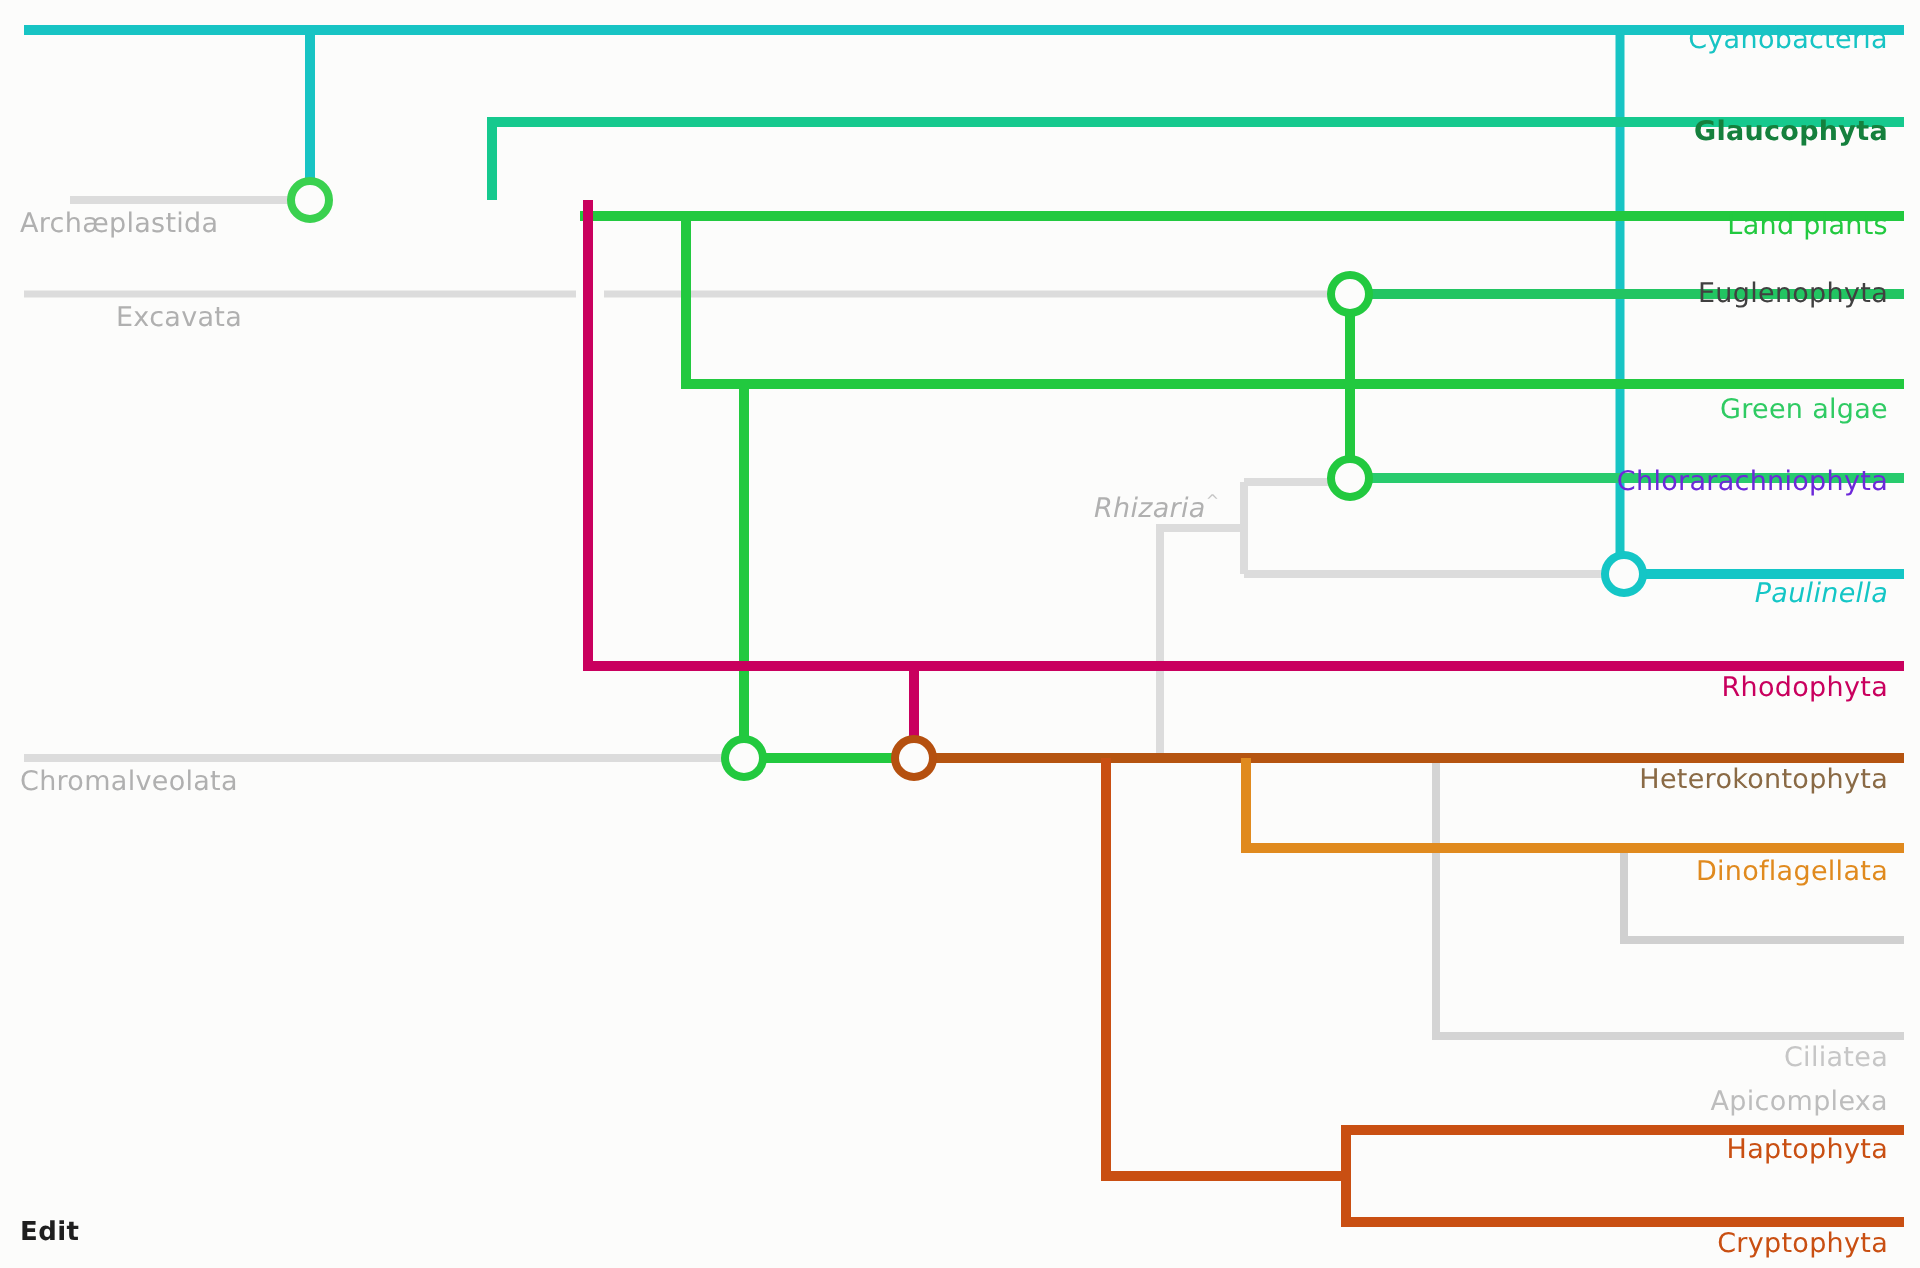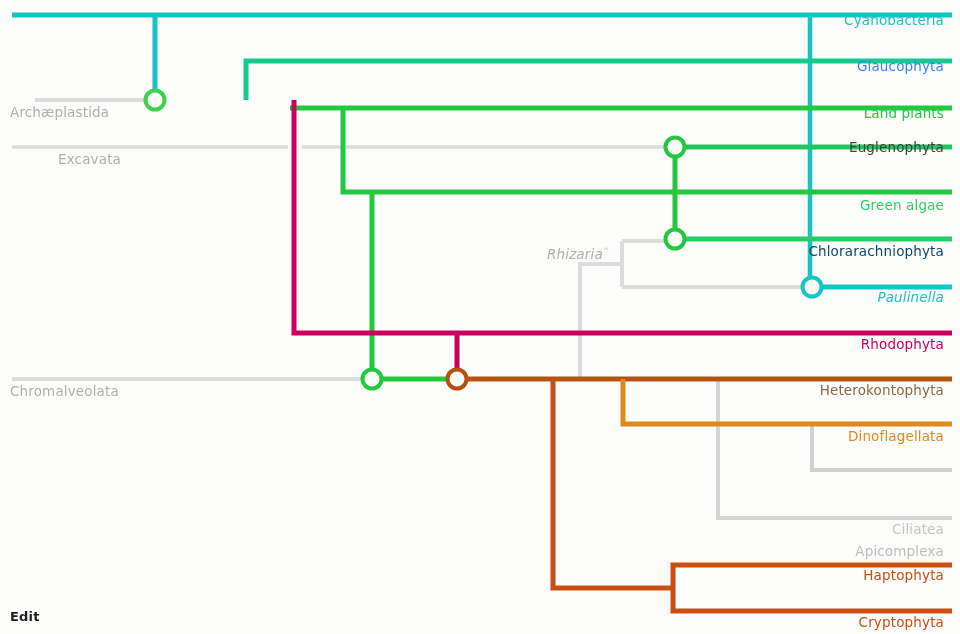--- a/index.html
+++ b/index.html
@@ -134,25 +134,25 @@
       <circle cx="155" cy="100" r="9.5" stroke="#3ad14f" stroke-width="4"></circle>
       <circle cx="675" cy="147" r="9.5" stroke="#22c93f" stroke-width="4"></circle>
       <circle cx="675" cy="239" r="9.5" stroke="#22c93f" stroke-width="4"></circle>
       <circle cx="812" cy="287" r="9.5" stroke="#14c6c6" stroke-width="4"></circle>
       <circle cx="372" cy="379" r="9.5" stroke="#22c93f" stroke-width="4"></circle>
       <circle cx="457" cy="379" r="9.5" stroke="#b5500f" stroke-width="4"></circle>
     </g>
   </svg>
 
   <div class="tip-label" style="right:8px; top:20px; color:#17c4c4;">Cyanobacteria</div>
-  <div class="tip-label" style="right:8px; top:66px; color:#3b82f6;">Glaucophyta</div>
+  <div class="tip-label" style="right:8px; top:66px; color:#15803d;font-weight:bold;">Glaucophyta</div>
   <div class="tip-label" style="right:8px; top:113px; color:#22c93f;">Land plants</div>
   <div class="tip-label" style="right:8px; top:147px; color:#404040;">Euglenophyta</div>
   <div class="tip-label" style="right:8px; top:205px; color:#2fcb63;">Green algae</div>
-  <div class="tip-label" style="right:8px; top:251px; color:#0c4a6e;">Chlorarachniophyta</div>
+  <div class="tip-label" style="right:8px; top:241px; color:#6d28d9;">Chlorarachniophyta</div>
   <div class="tip-label italic" style="right:8px; top:297px; color:#14c6c6;">Paulinella</div>
   <div class="tip-label" style="right:8px; top:344px; color:#c9005e;">Rhodophyta</div>
   <div class="tip-label" style="right:8px; top:390px; color:#8a6a45;">Heterokontophyta</div>
   <div class="tip-label" style="right:8px; top:436px; color:#e08a1e;">Dinoflagellata</div>
   <div class="tip-label" style="right:8px; top:507px; color:#bdbdbd;margin-top:44px;">Apicomplexa</div>
   <div class="tip-label" style="right:8px; top:529px; color:#c6c6c6;">Ciliatea</div>
   <div class="tip-label" style="right:8px; top:575px; color:#c94f12;">Haptophyta</div>
   <div class="tip-label" style="right:8px; top:622px; color:#c94f12;">Cryptophyta</div>
 
   <div class="group-label" style="left:10px; top:112px;"><span>Archæplastida</span></div>

